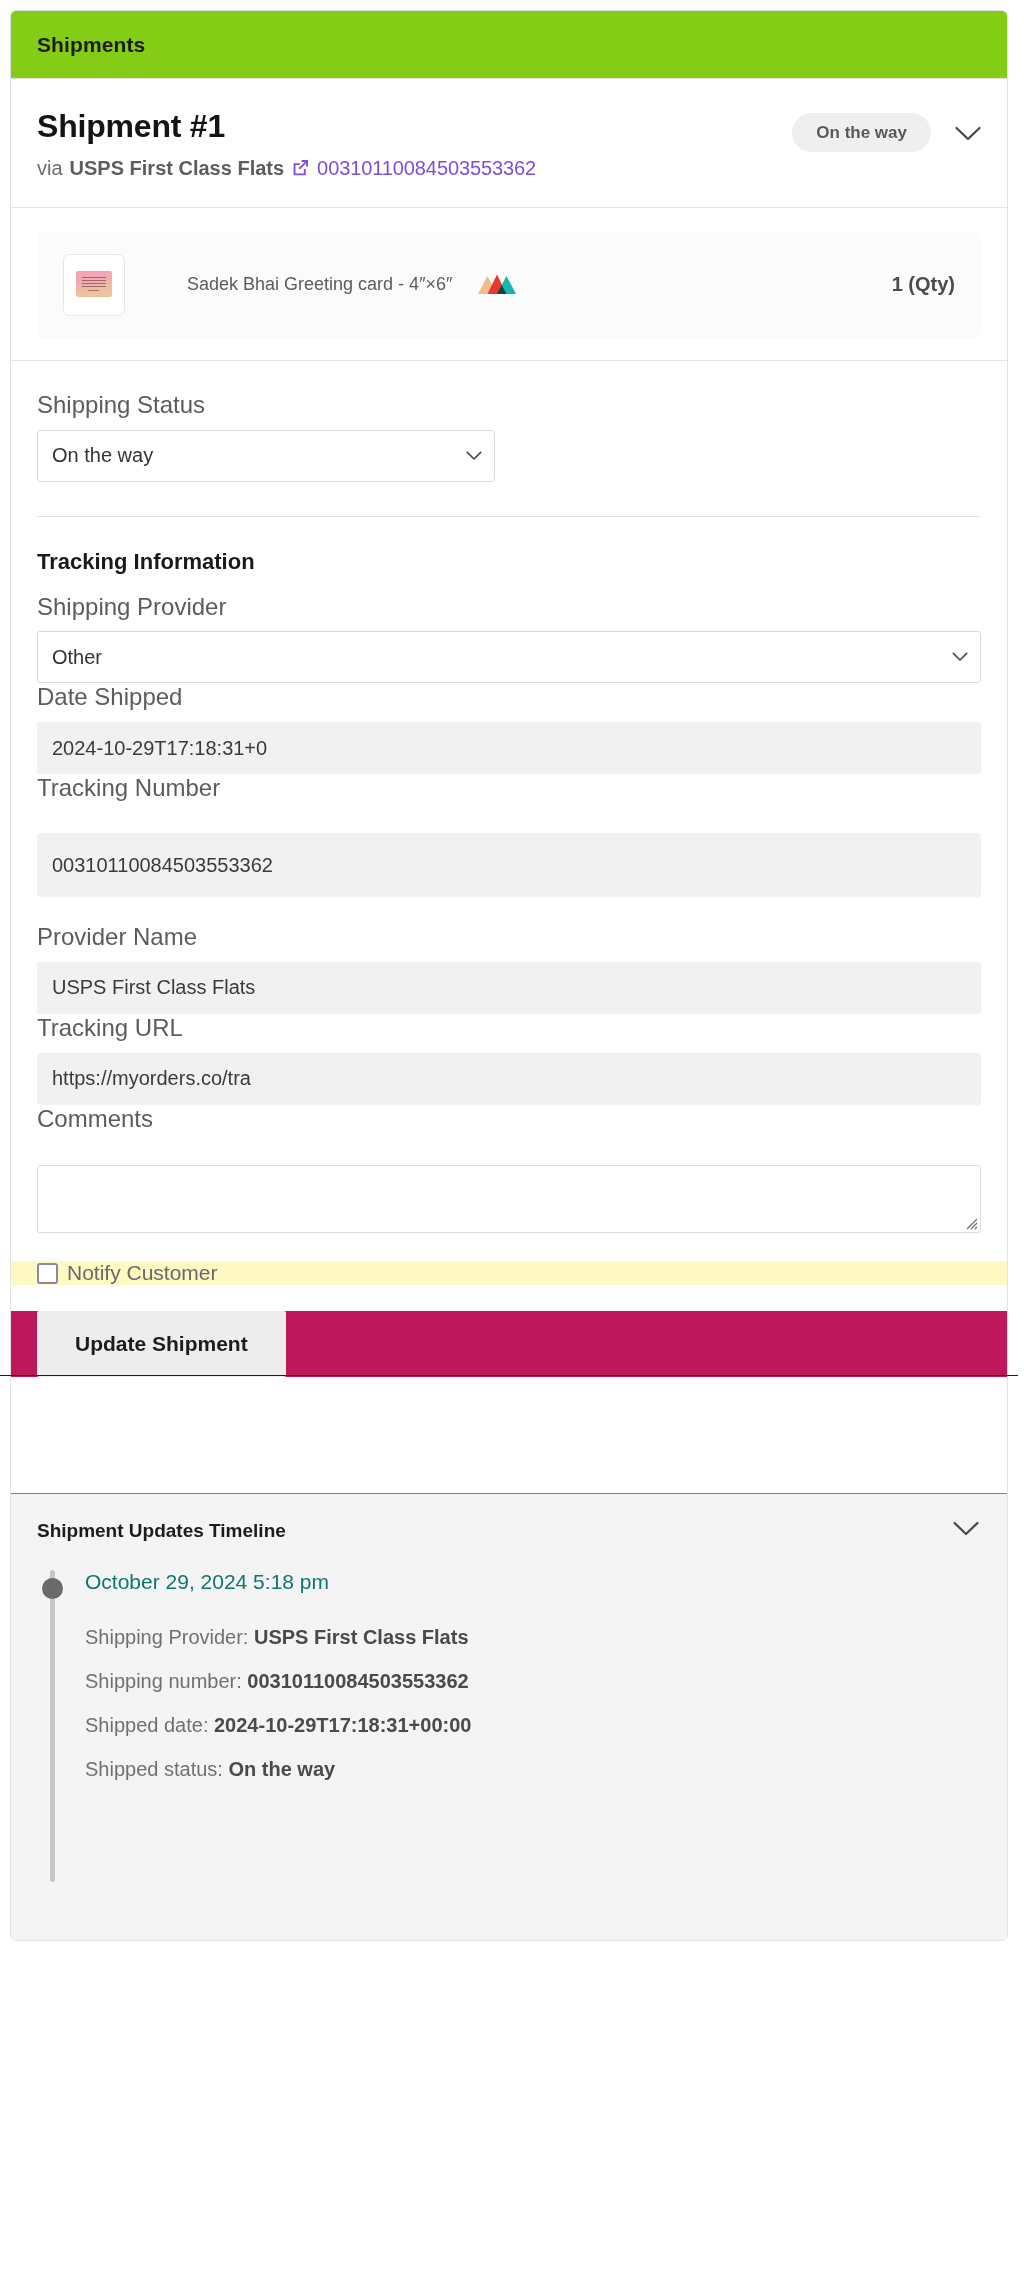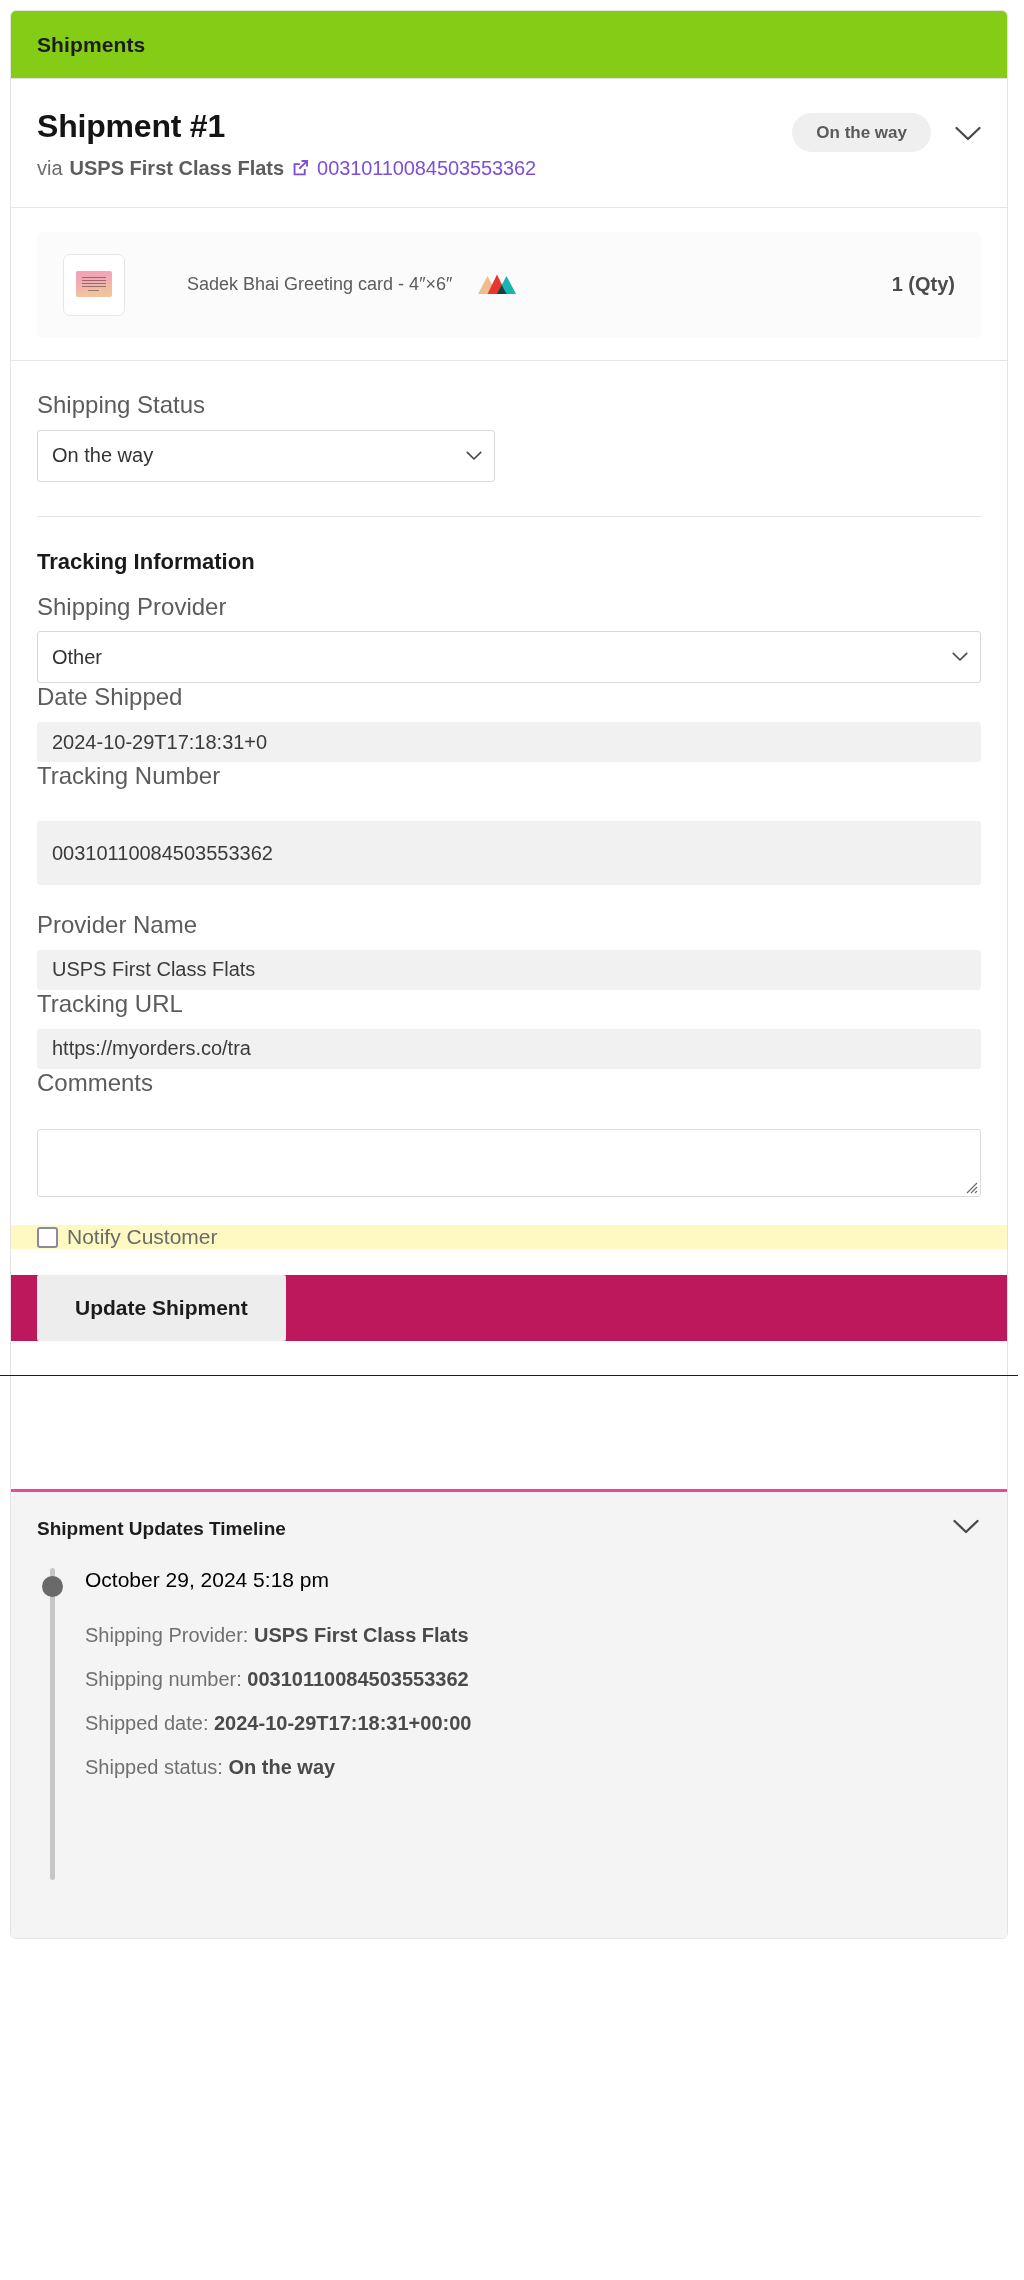--- a/index.html
+++ b/index.html
@@ -236,21 +236,21 @@
 
   .grid-3 {
     display: grid;
     grid-template-columns: 1fr;
     column-gap: 20px;
   }
   .grid-3 .col { min-width: 0; }
 
   .text-input {
     width: 100%;
-    height: 40px;
+    height: 52px;
     border: 1px solid #d8d8d8;
     border-radius: 3px;
     background: #fff;
     padding: 0 14px;
     font-size: 20px;
     color: #333;
     font-family: "Liberation Sans", sans-serif;
     display: flex;
     align-items: center;
     overflow: hidden;
@@ -346,24 +346,23 @@
     border-radius: 2px;
     cursor: pointer;
     font-family: "Liberation Sans", sans-serif;
   }
 
   .body-bottom-pad { height: 116px; background: #fff; }
 
   
   .timeline-panel {
     background: #f4f4f4;
-    border-top: 3px solid #ec4899;
+    border-top: 1px solid #ec4899;
     padding: 26px 26px 40px 26px;
     position: relative;
-    margin-top: 32px;
   }
   .timeline-header {
     font-size: 19px;
     font-weight: bold;
     color: #1c1c1c;
     margin-bottom: 10px;
   }
   .timeline-chev {
     position: absolute;
     right: 26px;
@@ -394,21 +393,21 @@
     position: absolute;
     left: 5px;
     top: 8px;
     width: 21px;
     height: 21px;
     border-radius: 50%;
     background: #6a6a6a;
   }
   .timeline-time {
     font-size: 21px;
-    color: #000000;
+    color: #0f766e;
     margin-bottom: 30px;
     margin-left: 12px;
   }
   .timeline-list { margin-left: 12px; }
   .timeline-item {
     font-size: 20px;
     color: #707070;
     margin-bottom: 17px;
     line-height: 1.35;
   }

